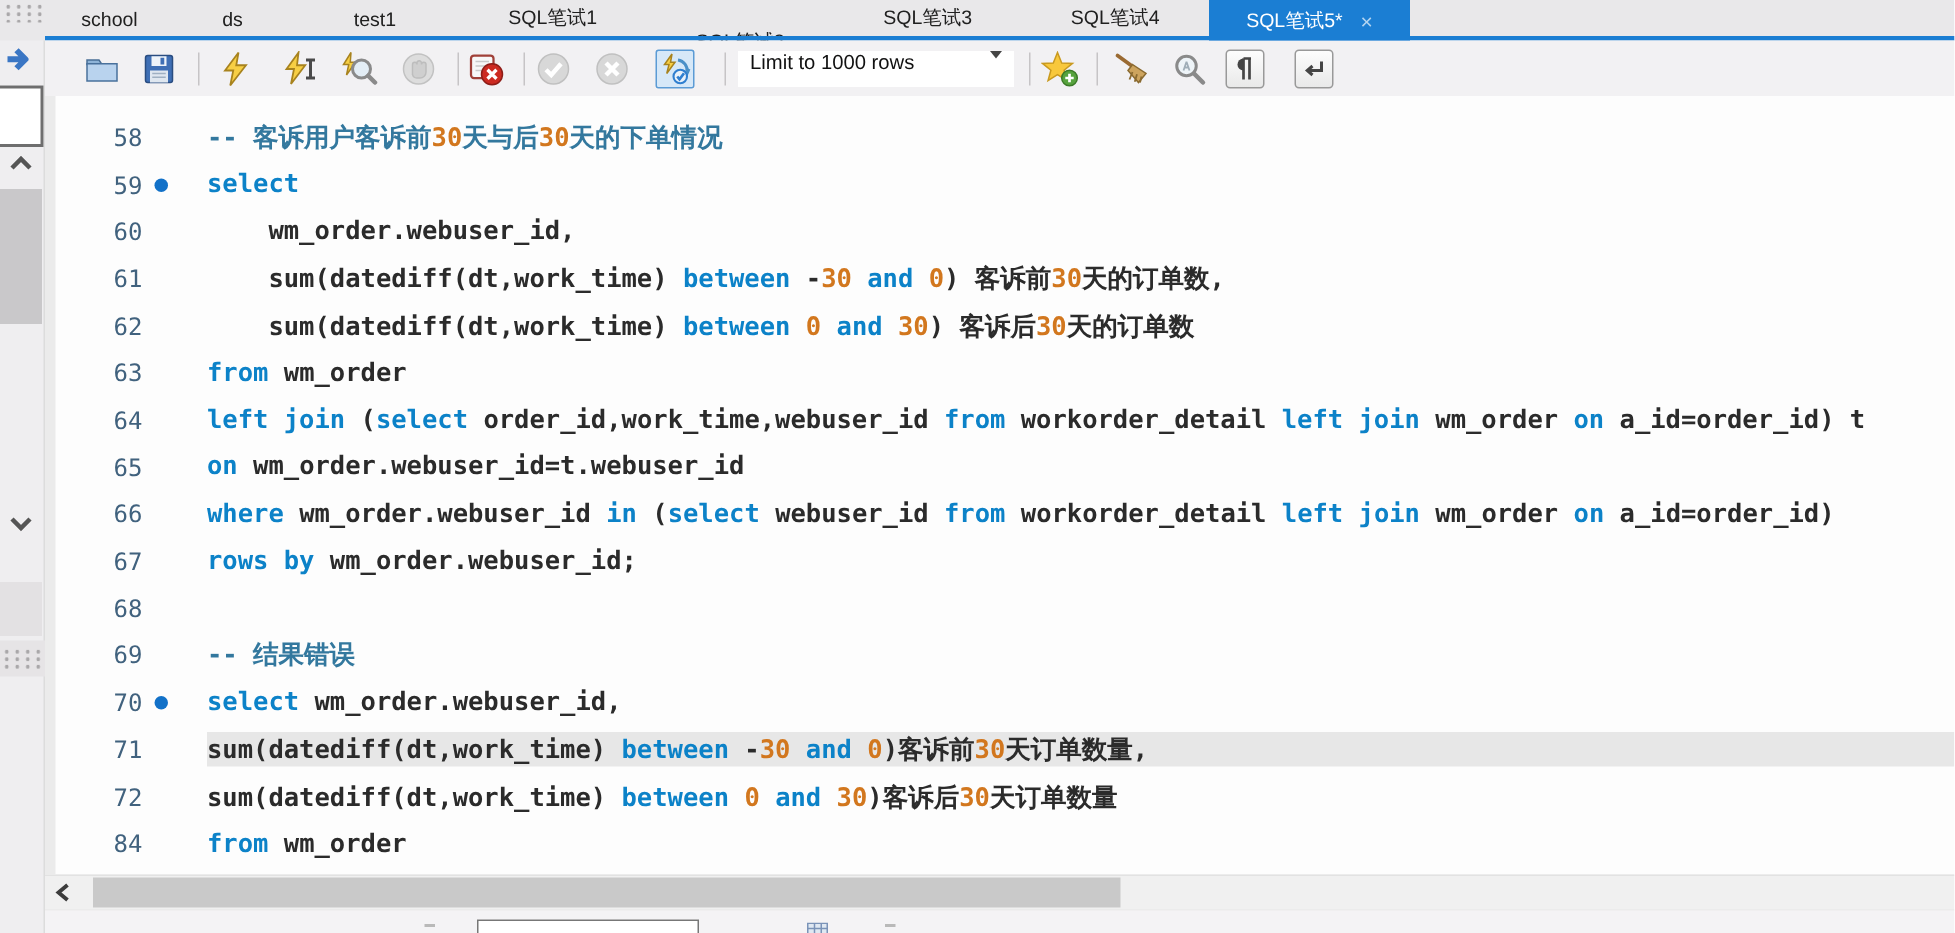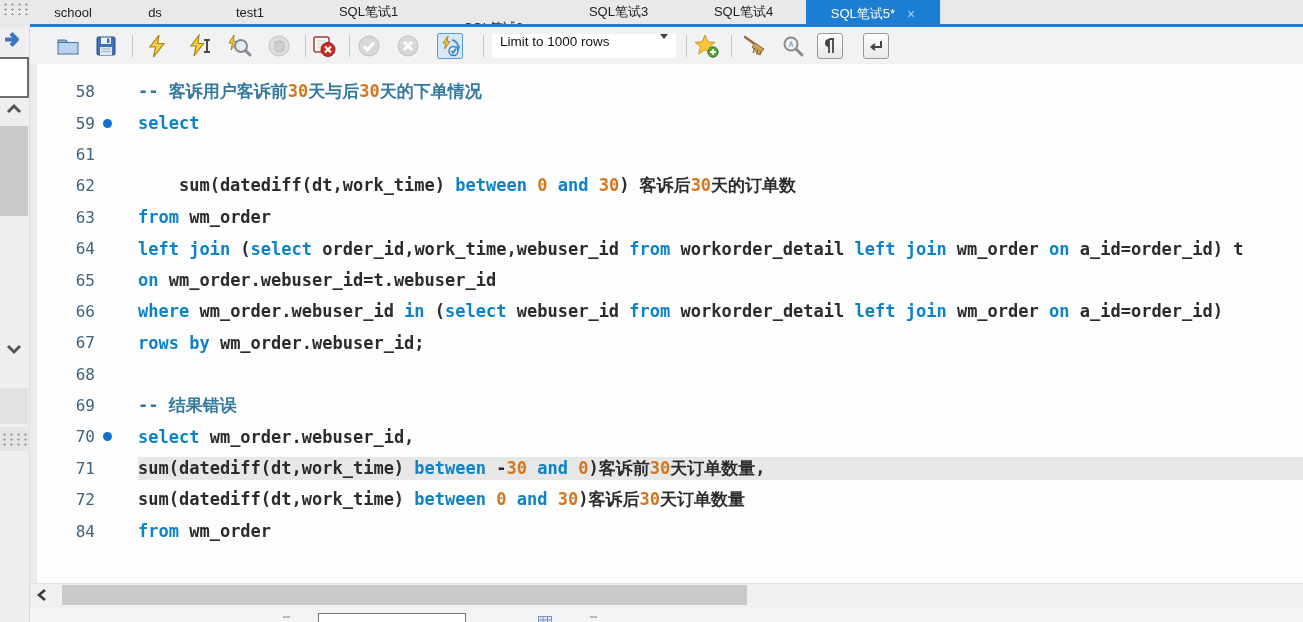--- a/index.html
+++ b/index.html
@@ -246,22 +246,28 @@
             <div class="code"><span class="tok-c">-- 客诉用户客诉前</span><span class="tok-n">30</span><span class="tok-c">天与后</span><span class="tok-n">30</span><span class="tok-c">天的下单情况</span></div>
           </div>
           <div class="code-row">
             <div class="ln">59</div>
             <div class="markcol">
               <div class="mdot"></div>
             </div>
             <div class="code"><span class="tok-k">select</span></div>
           </div>
           <div class="code-row">
+            <div class="ln">60</div>
+            <div class="markcol"></div>
+            <div class="code"><span class="tok-p">    wm_order.webuser_id,</span></div>
+          </div>
+          <div class="code-row">
             <div class="ln">61</div>
             <div class="markcol"></div>
+            <div class="code"><span class="tok-p">    sum(datediff(dt,work_time) </span><span class="tok-k">between</span><span class="tok-p"> -</span><span class="tok-n">30</span><span class="tok-p"> </span><span class="tok-k">and</span><span class="tok-p"> </span><span class="tok-n">0</span><span class="tok-p">) 客诉前</span><span class="tok-n">30</span><span class="tok-p">天的订单数,</span></div>
           </div>
           <div class="code-row">
             <div class="ln">62</div>
             <div class="markcol"></div>
             <div class="code"><span class="tok-p">    sum(datediff(dt,work_time) </span><span class="tok-k">between</span><span class="tok-p"> </span><span class="tok-n">0</span><span class="tok-p"> </span><span class="tok-k">and</span><span class="tok-p"> </span><span class="tok-n">30</span><span class="tok-p">) 客诉后</span><span class="tok-n">30</span><span class="tok-p">天的订单数</span></div>
           </div>
           <div class="code-row">
             <div class="ln">63</div>
             <div class="markcol"></div>
             <div class="code"><span class="tok-k">from</span><span class="tok-p"> wm_order</span></div>

